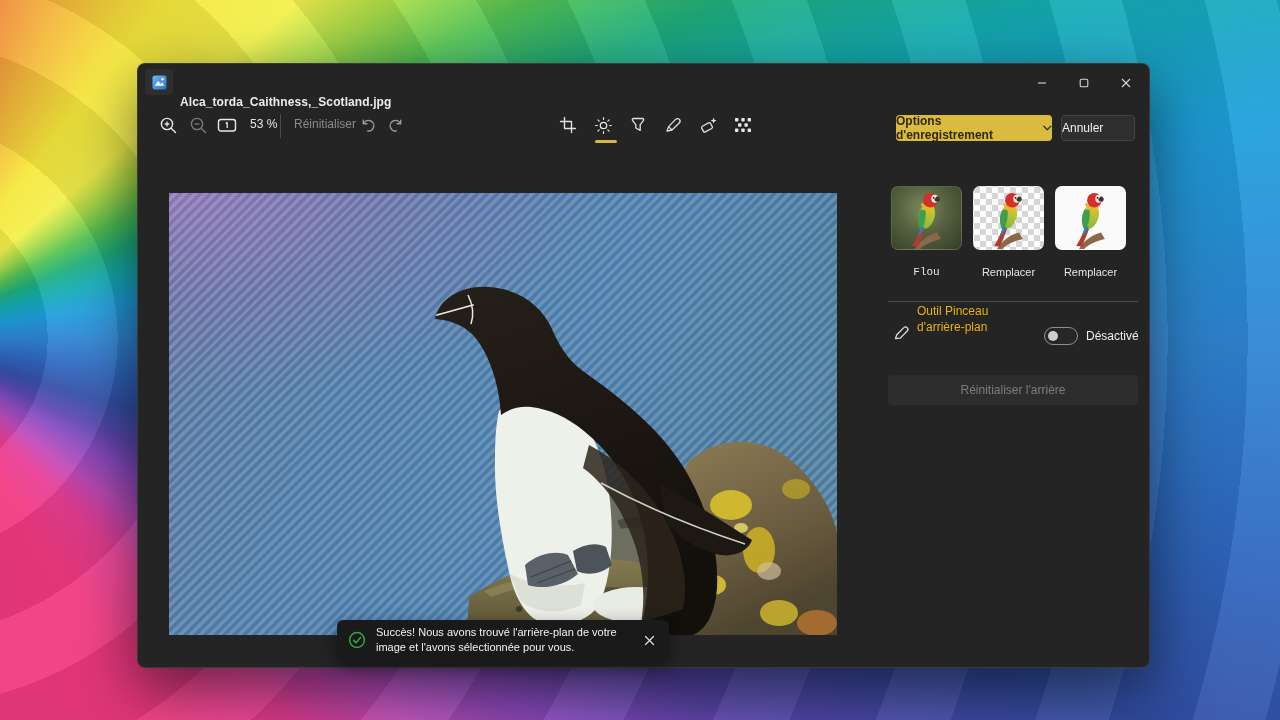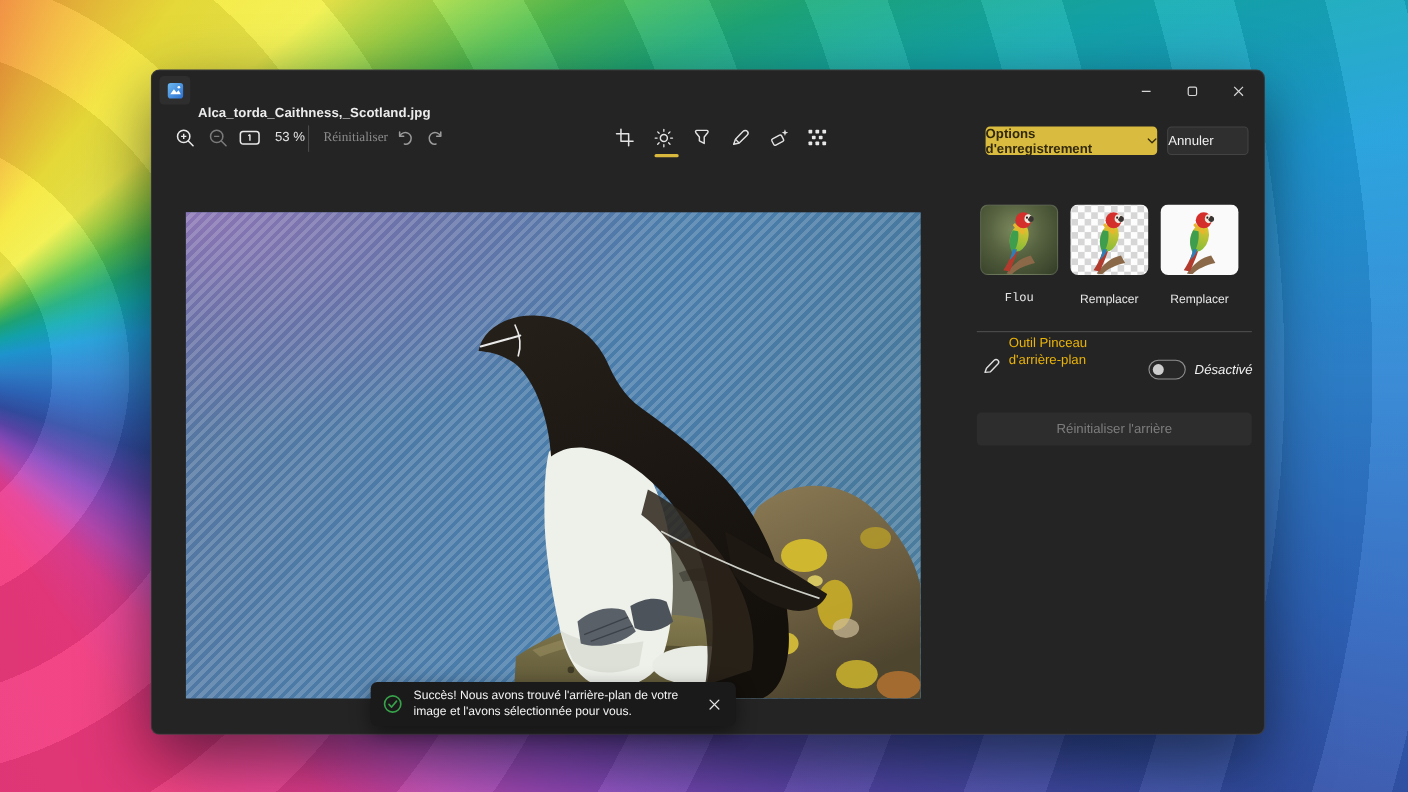--- a/index.html
+++ b/index.html
@@ -52,21 +52,21 @@
   .thumb-blur-bg{background:radial-gradient(circle at 45% 35%, #7c8a5e 0%, #55613f 45%, #333d27 100%);}
   .thumb-remove-bg{background:repeating-conic-gradient(#fdfdfd 0 25%, #d6d6d6 0 50%) 0 0 / 12px 12px;}
   .thumb-replace-bg{background:#fafafa;}
   .thumb-label{position:absolute;top:202px;width:71px;text-align:center;font-size:11px;color:#e6e6e6;}
   .panel-divider{position:absolute;left:750px;top:237px;width:250px;height:1px;background:#4e4e4e;}
   .brush-icon{position:absolute;left:755px;top:260px;}
   .brush-label{position:absolute;left:779px;top:240px;width:122px;font-size:12px;line-height:1.3;color:#eab308;}
   .toggle{position:absolute;left:906px;top:263px;width:34px;height:18px;border:1px solid #8f8f8f;border-radius:10px;
     background:#272727;box-sizing:border-box;}
   .toggle .knob{position:absolute;left:3px;top:3px;width:10px;height:10px;border-radius:50%;background:#cdcdcd;}
-  .toggle-state{position:absolute;left:948px;top:265px;font-size:12px;color:#efefef;font-style:italic;}
+  .toggle-state{position:absolute;left:948px;top:265px;font-size:12px;color:#efefef;}
   .reset-bg-btn{position:absolute;left:750px;top:311px;width:250px;height:30px;background:#2d2d2d;border-radius:4px;
     display:flex;align-items:center;justify-content:center;font-size:12px;color:#7d7d7d;text-align:center;}
   
   .toast{position:absolute;left:199px;top:556px;width:332px;height:40px;background:#1a1a1a;border-radius:6px;
     box-shadow:0 6px 18px rgba(0,0,0,0.45);display:flex;align-items:center;justify-content:space-between;}
   .toast-icon{margin-left:11px;flex:0 0 auto;display:flex;}
   .toast-msg{margin-left:10px;width:258px;font-size:11px;line-height:1.4;color:#f2f2f2;}
   .toast-close{margin-left:auto;margin-right:10px;width:20px;height:20px;display:flex;align-items:center;justify-content:center;}
   svg{display:block;}
 </style>
@@ -129,21 +129,21 @@
           </svg>
       </div>
       <div class="tb-icon" style="left:74px;">
         <svg width="20" height="18" viewBox="0 0 20 18">
           <rect x="1.5" y="3.5" width="17" height="11.5" rx="2.5" fill="none" stroke="#e8e8e8" stroke-width="1.4"></rect>
           <path d="M10.2 6.3 V12 M8.7 7.4 L10.2 6.3" fill="none" stroke="#e8e8e8" stroke-width="1.3"></path>
           </svg>
       </div>
       <div class="tb-text" style="left:112px;">53 %</div>
       <div class="tb-divider"></div>
-      <div class="tb-text dim" style="left:156px;font-family:Liberation Serif, serif;">Réinitialiser</div>
+      <div class="tb-text dim" style="left:156px;">Réinitialiser</div>
       <div class="tb-icon" style="left:215px;">
         <svg width="18" height="18" viewBox="0 0 18 18">
           <path d="M4.5 7.5 C6 4.8 9.2 3.8 11.8 5 C14.4 6.2 15.5 9.2 14.4 11.8 C13.4 14.1 11 15.4 8.6 14.9" fill="none" stroke="#9a9a9a" stroke-width="1.4" stroke-linecap="round"></path>
           <path d="M8 7.8 L4.3 7.8 L4.3 4.1" fill="none" stroke="#9a9a9a" stroke-width="1.4" stroke-linecap="round" stroke-linejoin="round"></path>
           </svg>
       </div>
       <div class="tb-icon" style="left:243px;">
         <svg width="18" height="18" viewBox="0 0 18 18">
           <path d="M13.5 7.5 C12 4.8 8.8 3.8 6.2 5 C3.6 6.2 2.5 9.2 3.6 11.8 C4.6 14.1 7 15.4 9.4 14.9" fill="none" stroke="#9a9a9a" stroke-width="1.4" stroke-linecap="round"></path>
           <path d="M10 7.8 L13.7 7.8 L13.7 4.1" fill="none" stroke="#9a9a9a" stroke-width="1.4" stroke-linecap="round" stroke-linejoin="round"></path>

